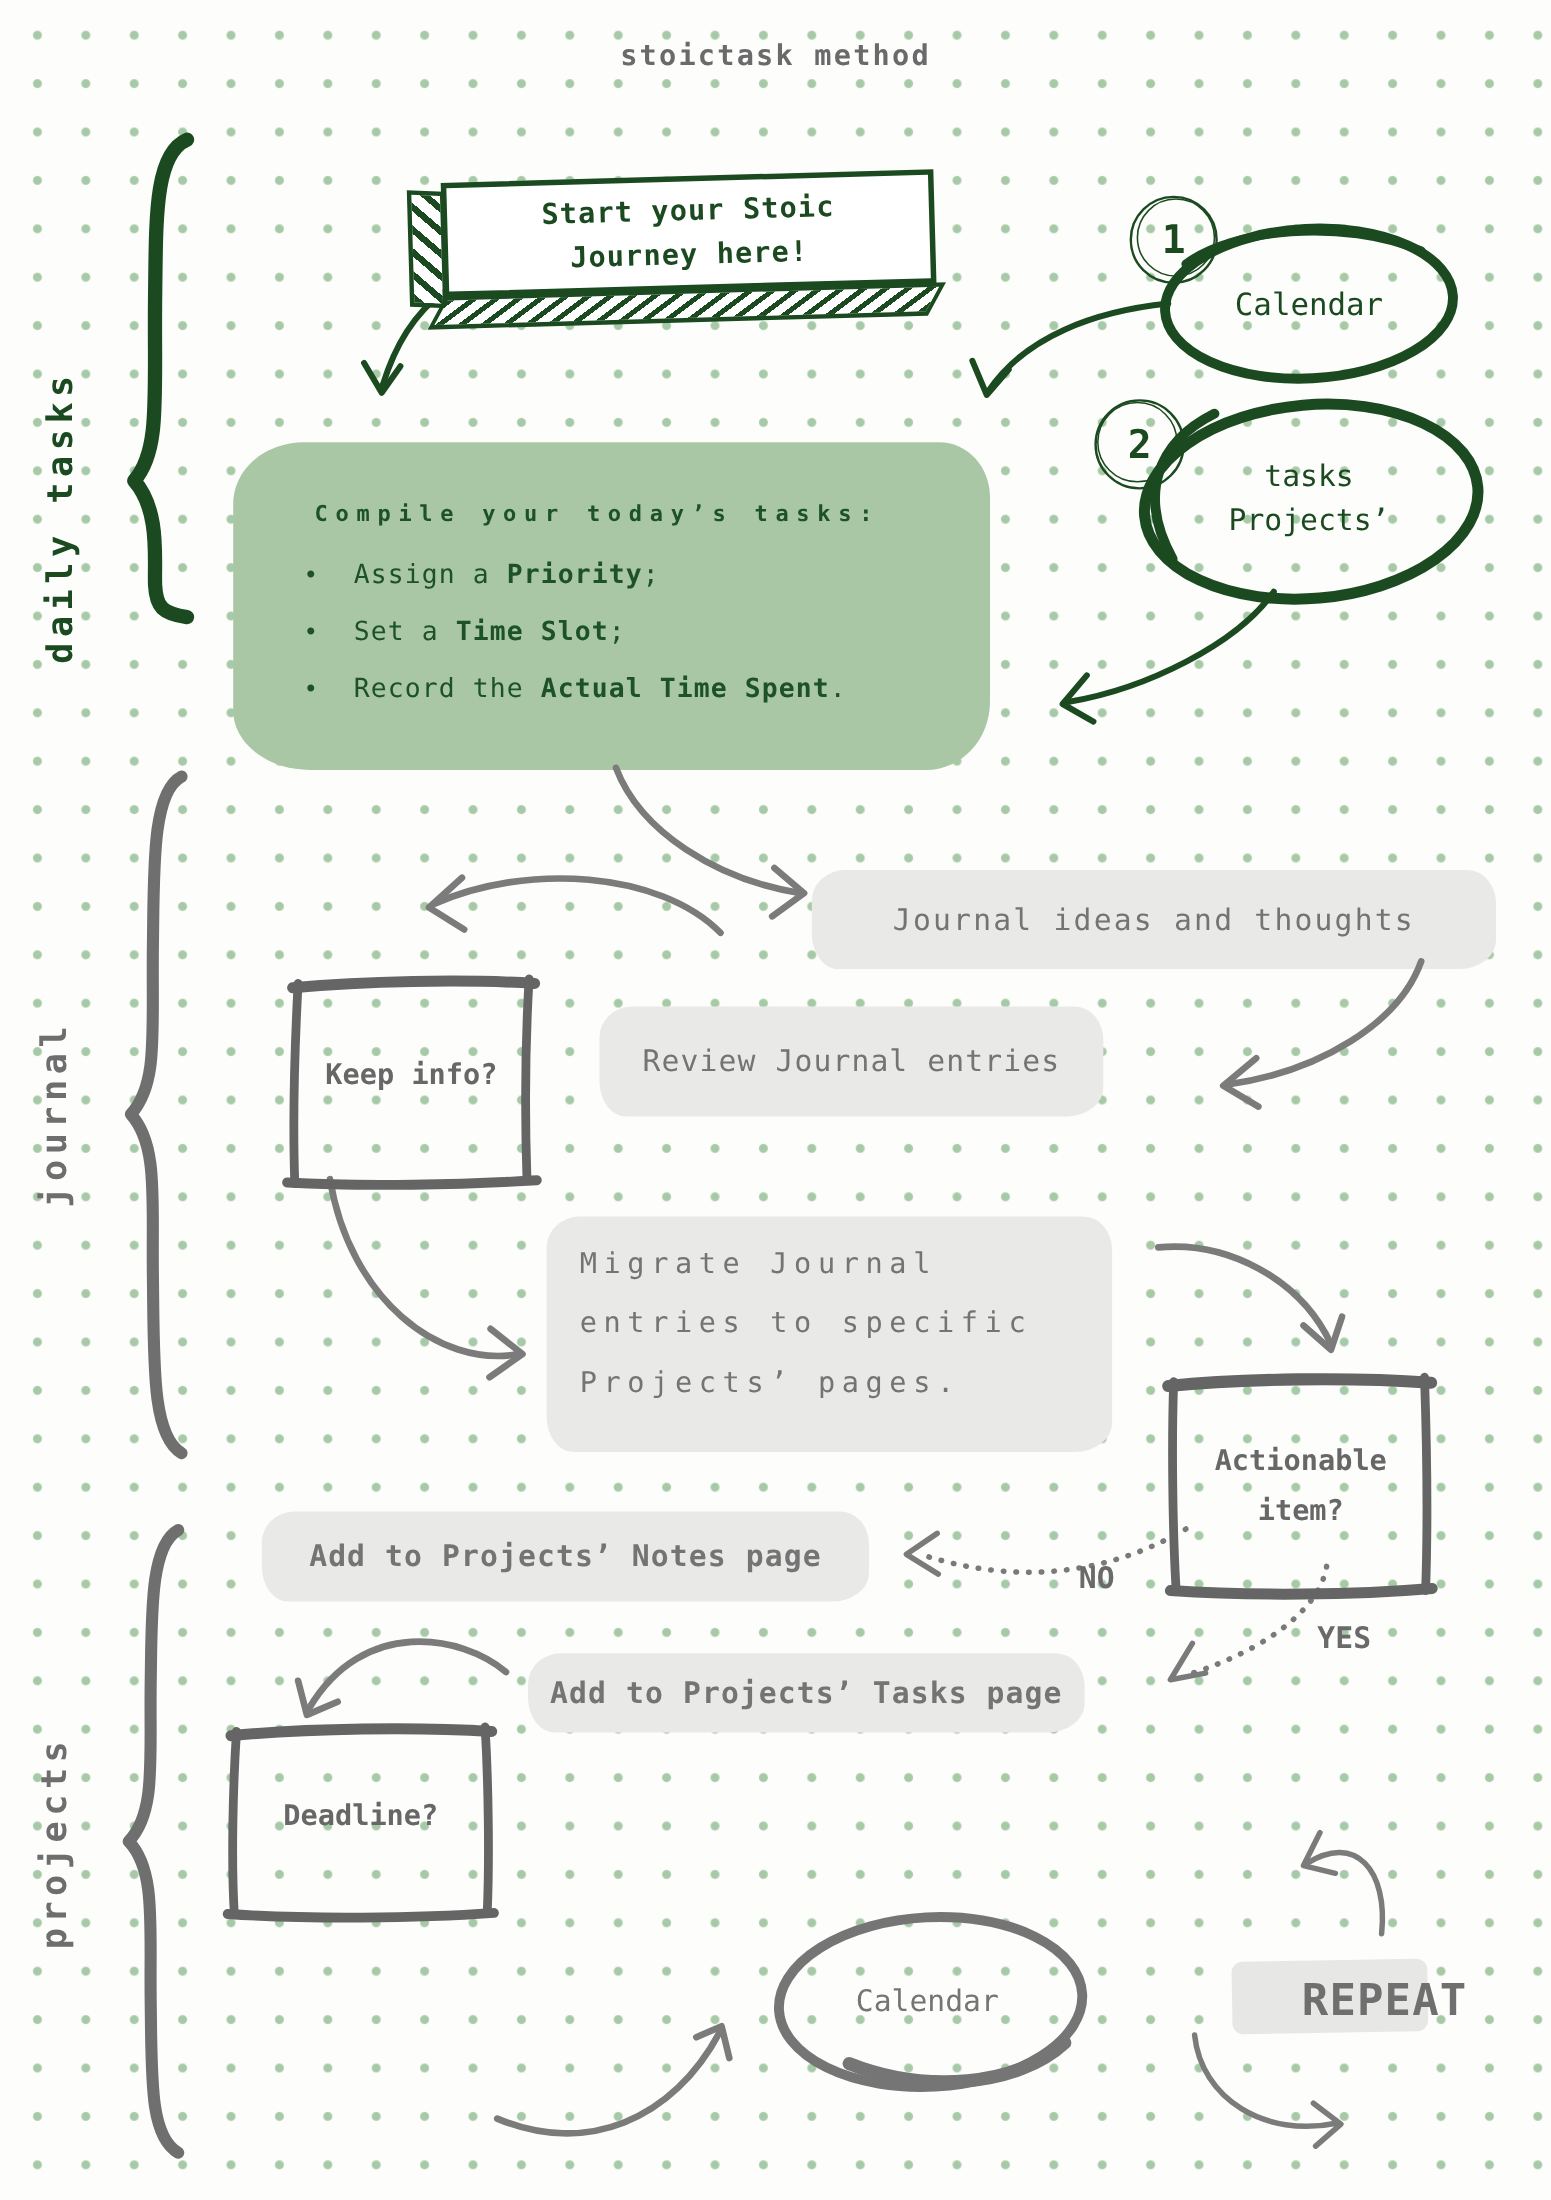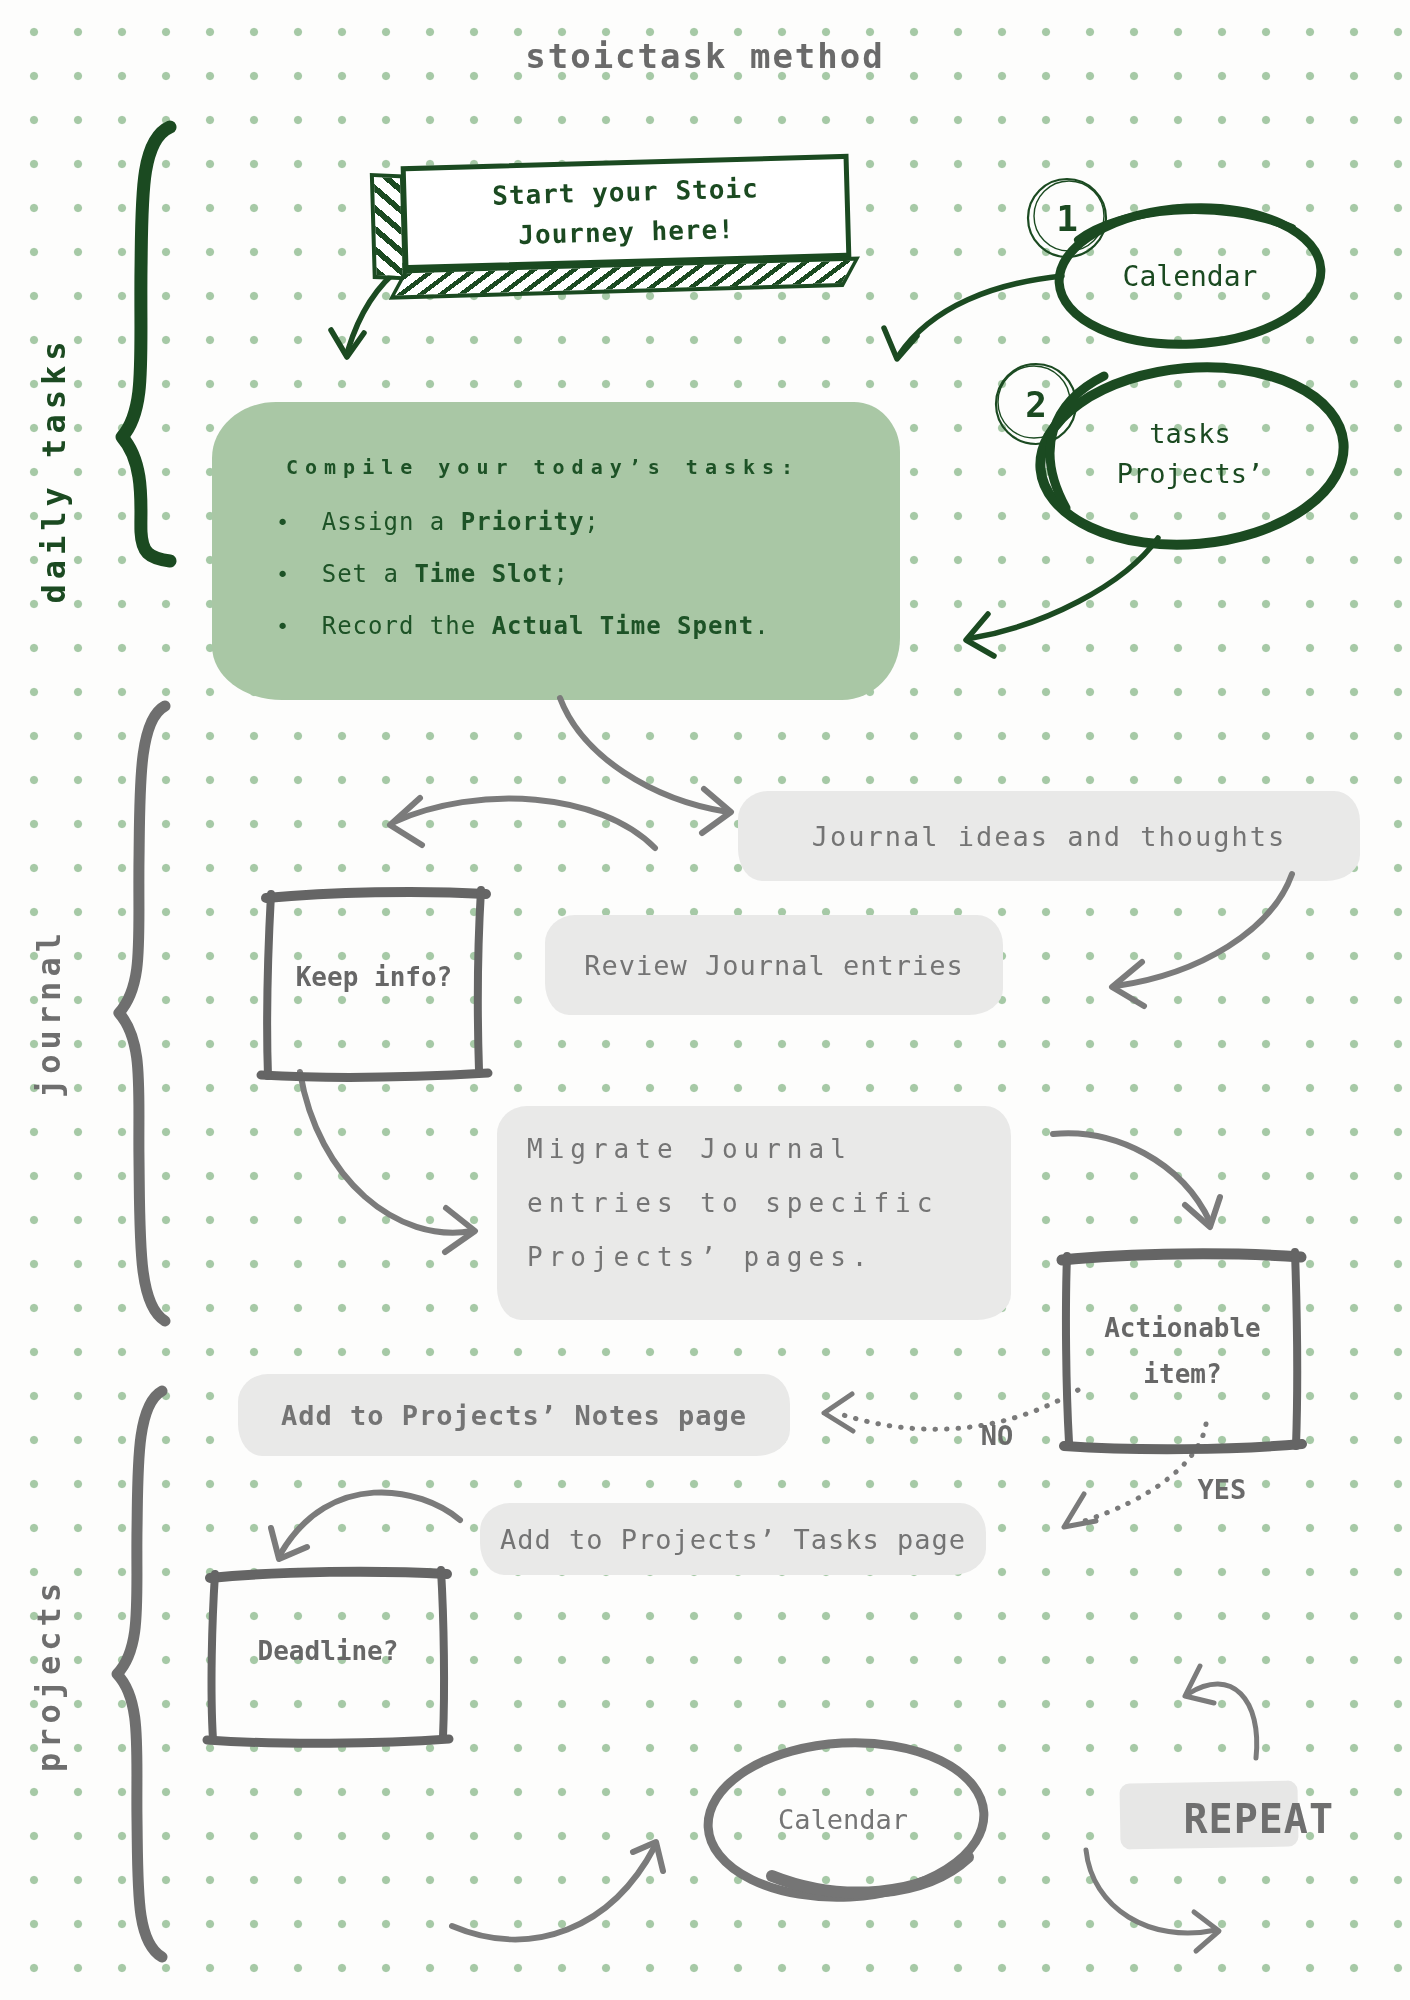--- a/index.html
+++ b/index.html
@@ -3,21 +3,21 @@
 <meta charset="utf-8">
 <style>
   html,body{margin:0;padding:0;background:#fdfdfc;}
   #page{position:relative;width:1410px;height:2000px;overflow:hidden;
     font-family:"DejaVu Sans Mono","Liberation Mono",monospace;
     background-color:#fdfdfc;
     background-image:radial-gradient(circle,#a6c9a6 3.5px, rgba(166,201,166,0) 4.6px);
     background-size:44px 44px;background-position:12px 10px;}
   .abs{position:absolute;}
   .z1{z-index:1;} .z2{z-index:2;} .z3{z-index:3;}
-  #title{left:0;top:36px;width:1410px;text-align:center;font-size:34px;font-weight:bold;
+  #title{left:0;top:36px;width:1410px;text-align:center;font-size:26px;font-weight:bold;
     letter-spacing:2px;color:#6a6a6a;}
   .vlabel{width:400px;height:44px;text-align:center;font-size:32px;font-weight:bold;
     letter-spacing:5px;transform:rotate(-90deg);}
   .vgreen{color:#1b4a21;}
   .vgray{color:#6e6e6e;}
   
   #start-box{left:402px;top:160px;width:438px;height:94px;background:#ffffff;
     border:5px solid #1b4a21;transform:rotate(-1.6deg);color:#1b4a21;
     font-weight:bold;font-size:26px;letter-spacing:1px;text-align:center;
     display:flex;flex-direction:column;justify-content:center;gap:10px;}
@@ -39,21 +39,21 @@
   .bullet-row b{font-weight:bold;}
   
   .gbox{background:#e9e9e8;color:#747474;display:flex;align-items:center;justify-content:center;
     border-radius:30px 26px 34px 24px / 28px 30px 26px 32px;font-size:27px;letter-spacing:1px;margin-top:12px;}
   #journal-ideas-box{left:738px;top:779px;width:622px;height:90px;letter-spacing:2px;}
   #review-box{left:545px;top:903px;width:458px;height:100px;}
   #migrate-box{left:497px;top:1094px;width:514px;height:214px;display:block;
     padding:0;box-sizing:border-box;}
   #migrate-box .mline{position:absolute;left:30px;font-size:26px;letter-spacing:6px;}
   #notes-box{left:238px;top:1362px;width:552px;height:82px;font-weight:bold;}
-  #tasks-box{left:480px;top:1491px;width:506px;height:72px;font-weight:normal;}
+  #tasks-box{left:480px;top:1491px;width:506px;height:72px;font-weight:bold;}
   
   .sq-label{color:#676767;font-weight:bold;font-size:26px;text-align:center;}
   .flow-word{color:#6a6a6a;font-weight:bold;font-size:27px;text-align:center;}
   #calendar-bottom-label{left:713px;top:1804px;width:260px;text-align:center;
     color:#757575;font-size:27px;}
   #repeat-highlight{left:1120px;top:1782px;width:178px;height:66px;background:#e7e7e6;
     border-radius:10px;transform:rotate(-1deg);}
   #repeat-label{left:1120px;top:1796px;width:214px;text-align:right;color:#6f6f6f;
     font-size:40px;font-weight:bold;letter-spacing:1px;}
   svg.overlay{position:absolute;left:0;top:0;pointer-events:none;}

